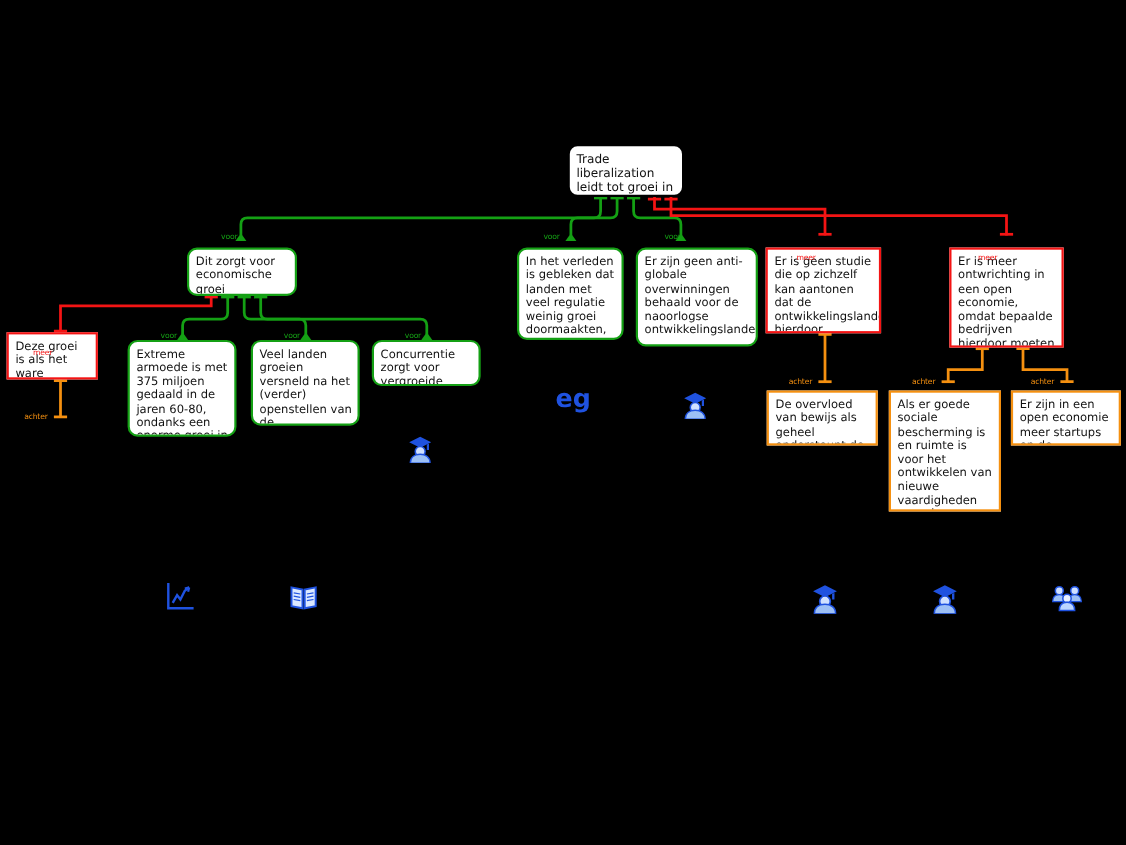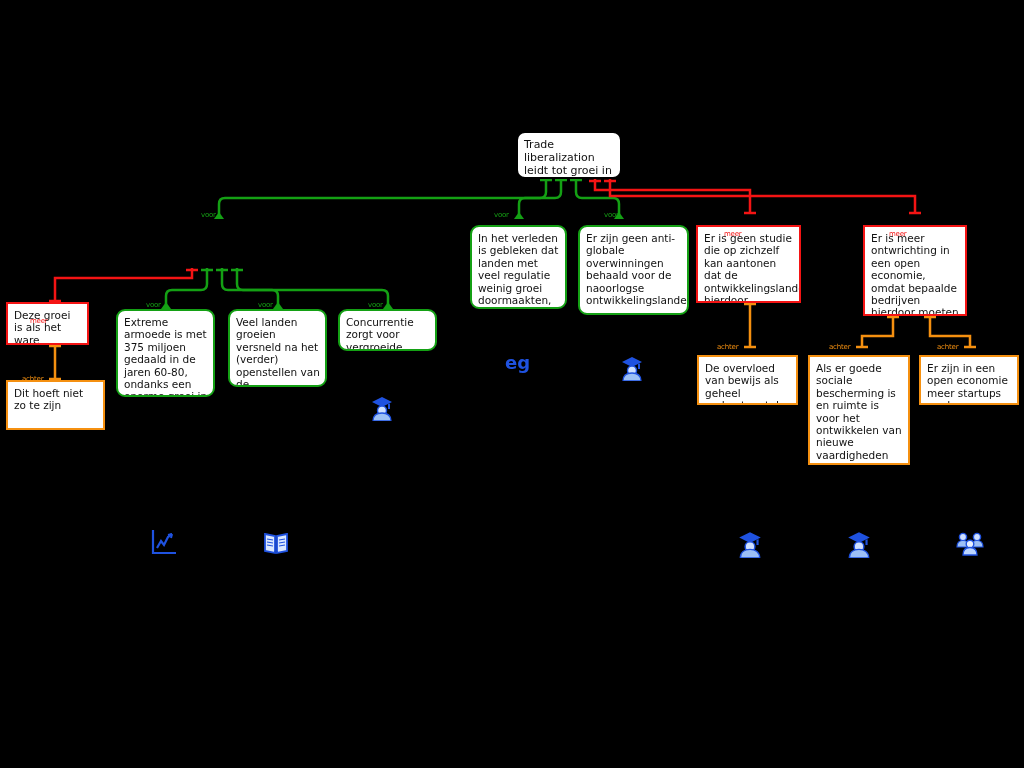--- a/index.html
+++ b/index.html
@@ -65,21 +65,21 @@
   .wlabel.con  { color: #f41414; margin-top: 20px; }
   .wlabel.reb  { color: #f59010; }
 
   .icon {
     position: absolute;
     z-index: 6;
   }
   .eg-text {
     position: absolute;
     color: #1f52e0;
-    font-size: 18px;
+    font-size: 23px;
     font-weight: bold;
     line-height: 20px;
     z-index: 6;
     font-family: "DejaVu Sans", "Liberation Sans", sans-serif;
   }
 </style>
 </head>
 <body>
 
 <div id="canvas">
@@ -134,20 +134,23 @@
       <path d="M924,317 L936,317" stroke="#f59010"></path>
       <path d="M856,347 L868,347" stroke="#f59010"></path>
       <path d="M964,347 L976,347" stroke="#f59010"></path>
     </g>
   </svg>
 
   <div class="node root" style="left:516px; top:131px; width:106px; height:48px;">
     <span>Trade liberalization leidt tot groei in ontwikkelingslanden</span>
   </div>
 
+  <div class="node pro" style="left:170px; top:225px; width:100px; height:44px;">
+    <span>Dit zorgt voor economische groei</span>
+  </div>
 
   <div class="node pro" style="left:470px; top:225px; width:97px; height:84px;">
     <span>In het verleden is gebleken dat landen met veel regulatie weinig groei doormaakten, door beperkingen</span>
   </div>
 
   <div class="node pro" style="left:578px; top:225px; width:111px; height:90px;">
     <span>Er zijn geen anti-globale overwinningen behaald voor de naoorlogse ontwikkelingslanden.</span>
   </div>
 
   <div class="node con" style="left:696px; top:225px; width:105px; height:78px;">
@@ -155,23 +158,20 @@
   </div>
 
   <div class="node con" style="left:863px; top:225px; width:104px; height:91px;">
     <span>Er is meer ontwrichting in een open economie, omdat bepaalde bedrijven hierdoor moeten opdoeken en andere groeien</span>
   </div>
 
   <div class="node con" style="left:6px; top:302px; width:83px; height:43px;">
     <span>Deze groei is als het ware eenmalig</span>
   </div>
 
-  <div class="node rebut" style="left:6px; top:380px; width:99px; height:50px;">
-    <span>Dit hoeft niet zo te zijn</span>
-  </div>
 
   <div class="node pro" style="left:116px; top:309px; width:99px; height:88px;">
     <span>Extreme armoede is met 375 miljoen gedaald in de jaren 60-80, ondanks een enorme groei in wereldbevolking (1.6 miljard)</span>
   </div>
 
   <div class="node pro" style="left:228px; top:309px; width:99px; height:78px;">
     <span>Veel landen groeien versneld na het (verder) openstellen van de internationale handelsmarkt</span>
   </div>
 
   <div class="node pro" style="left:338px; top:309px; width:99px; height:42px;">

